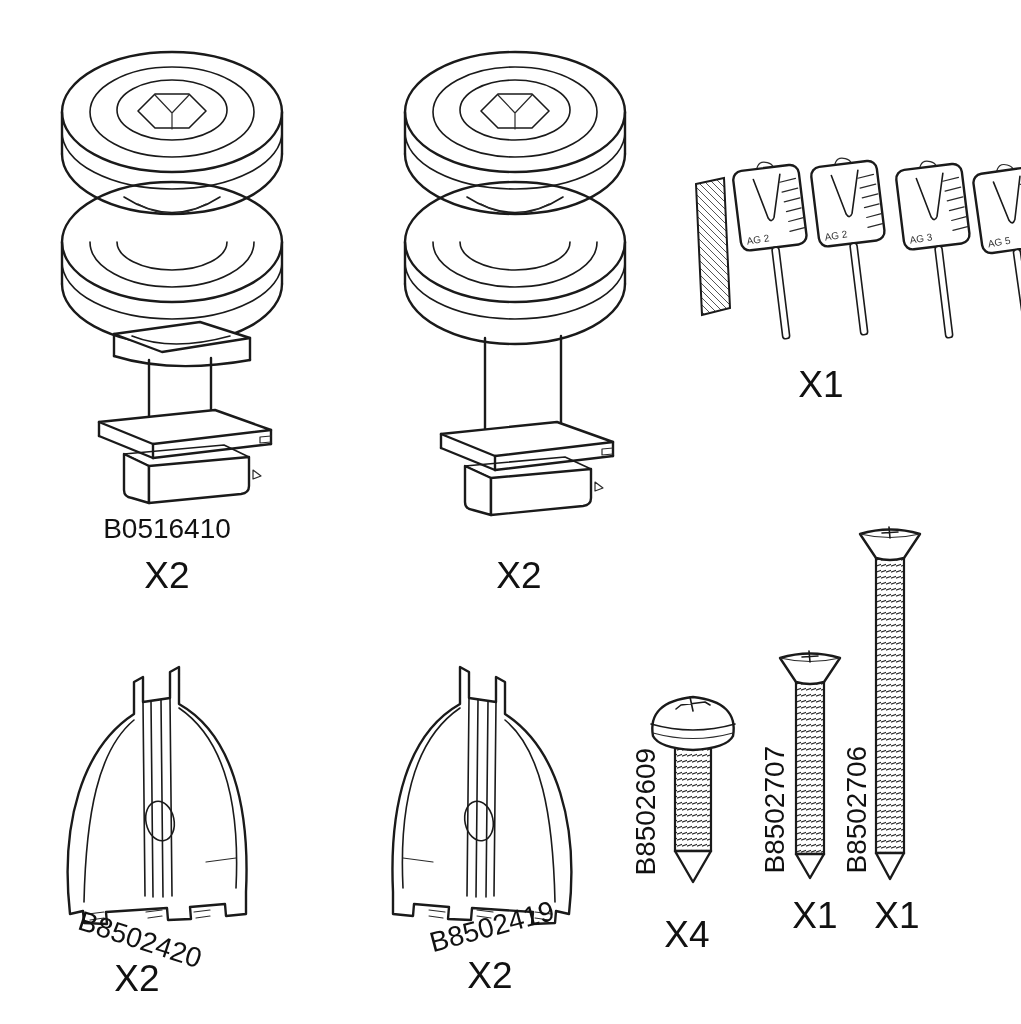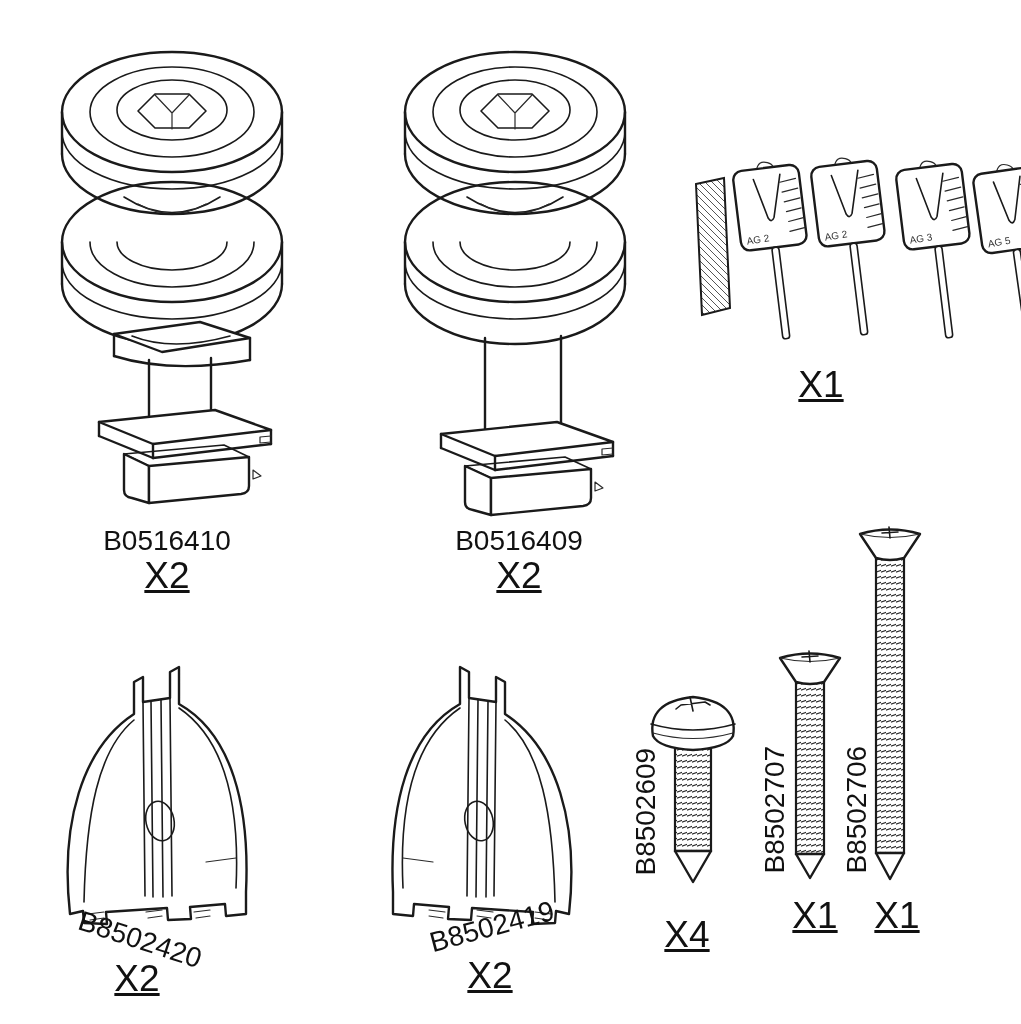--- a/index.html
+++ b/index.html
@@ -8,21 +8,21 @@
     font-family:"Liberation Sans",sans-serif;overflow:hidden;
   }
   .part-svg{position:absolute;}
   svg{display:block;}
   .ln{stroke:#1a1a1a;fill:none;stroke-width:2.4;stroke-linecap:round;stroke-linejoin:round;}
   .ln2{stroke:#1a1a1a;fill:none;stroke-width:1.6;stroke-linecap:round;stroke-linejoin:round;}
   .ln3{stroke:#2a2a2a;fill:none;stroke-width:1.2;stroke-linecap:round;stroke-linejoin:round;}
   .fw{fill:#ffffff;}
   .label{position:absolute;color:#111;text-align:center;line-height:1.05;white-space:nowrap;}
   .pn{font-size:28px;}
-  .qty{font-size:37px;text-decoration:underline;}
+  .qty{font-size:37px;}
   .w220{width:220px;}
   .w100{width:100px;}
   .vert{transform:rotate(-90deg);}
   .rot-cw{transform:rotate(18deg);}
   .rot-ccw{transform:rotate(-15deg);}
 </style>
 </head>
 <body>
 
 <div class="canvas">
@@ -226,24 +226,23 @@
   </svg>
 
   <svg class="part-svg" style="left:856px;top:520px" width="68" height="365" viewBox="0 0 68 365">
     <rect x="20" y="36" width="28" height="297" fill="url(#threadP)" stroke="#1a1a1a" stroke-width="2.2"></rect>
     <path class="ln fw" d="M4,14 Q34,5 64,14 L48,38 Q34,42 20,38 Z"></path>
     <path class="ln3" d="M4,14 Q34,21 64,14"></path>
     <path class="ln2" d="M26,13 l16,-1 M33,7 l1,11"></path>
     <path class="ln fw" d="M20,333 L34,359 L48,333 Z"></path>
   </svg>
 
-  <div class="label pn w220" style="left:57px;top:526px">B0516410</div>
+  <div class="label pn w220" style="left:57px;top:514px">B0516410</div>
   <div class="label qty w100" style="left:117px;top:557px">X2</div>
 
-  <div class="label pn w220" style="left:409px;top:526px">B0516409</div>
   <div class="label qty w100" style="left:469px;top:557px">X2</div>
 
   <div class="label qty w100" style="left:771px;top:366px">X1</div>
 
   <div class="label pn w220 rot-cw" style="left:30px;top:925px">B8502420</div>
   <div class="label qty w100" style="left:87px;top:960px">X2</div>
 
   <div class="label pn w220 rot-ccw" style="left:382px;top:912px">B8502419</div>
   <div class="label qty w100" style="left:440px;top:957px">X2</div>
 

